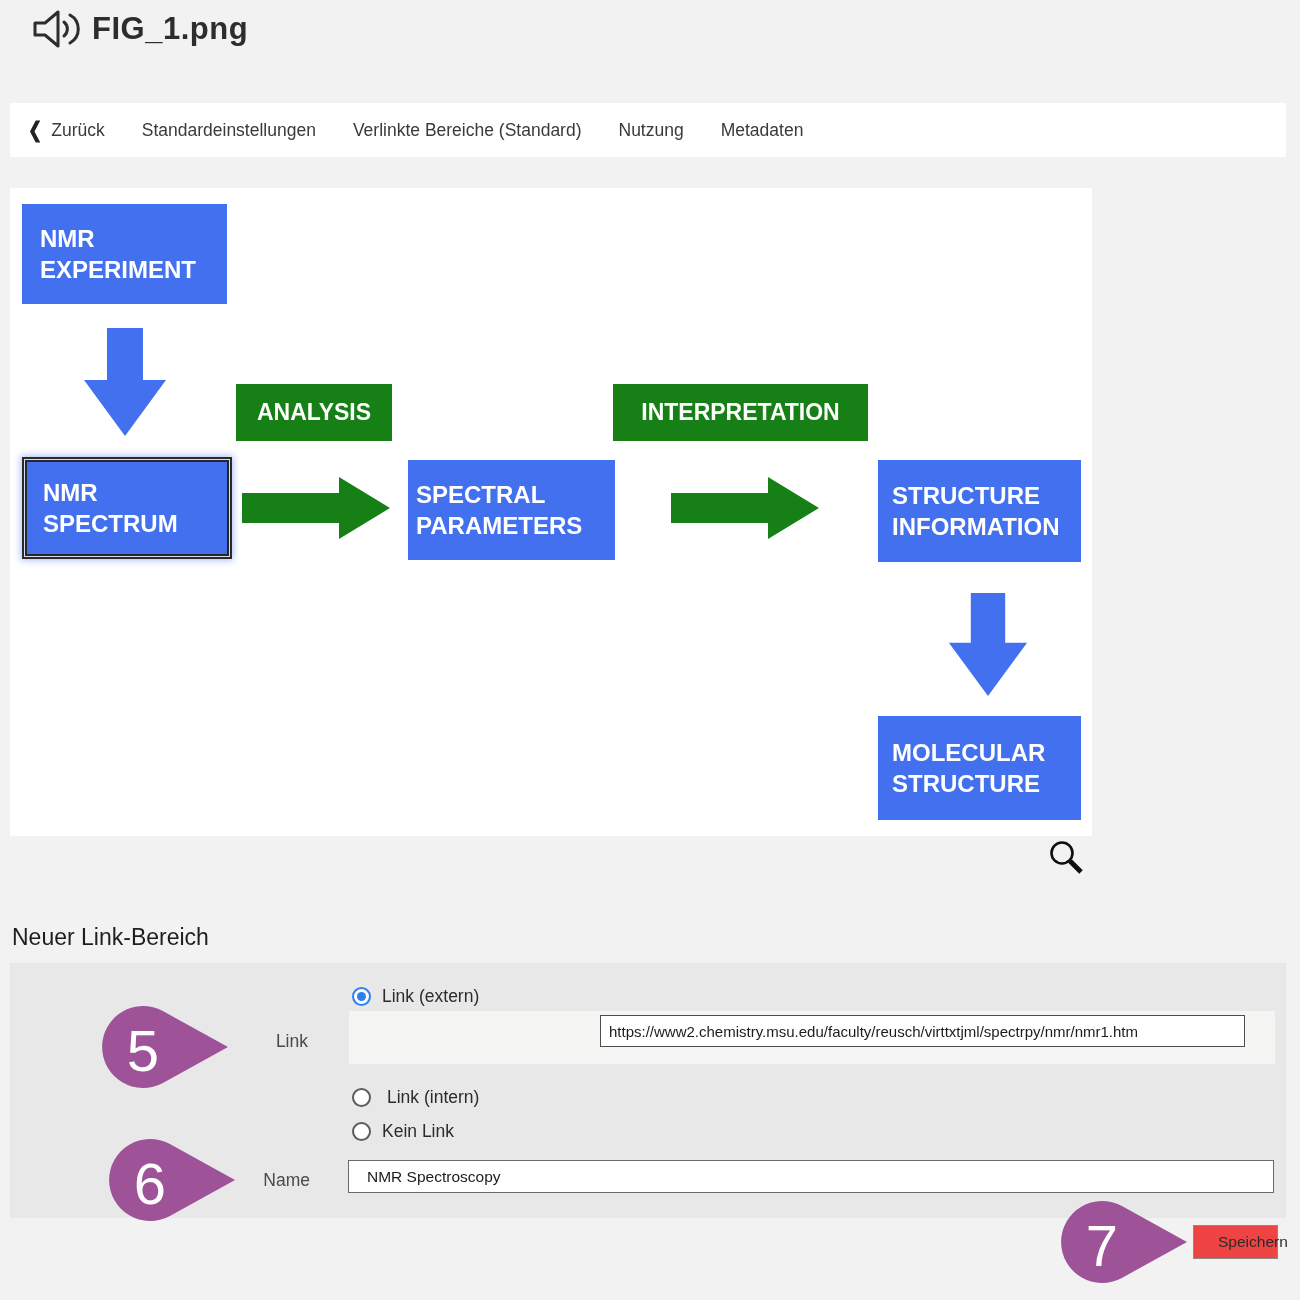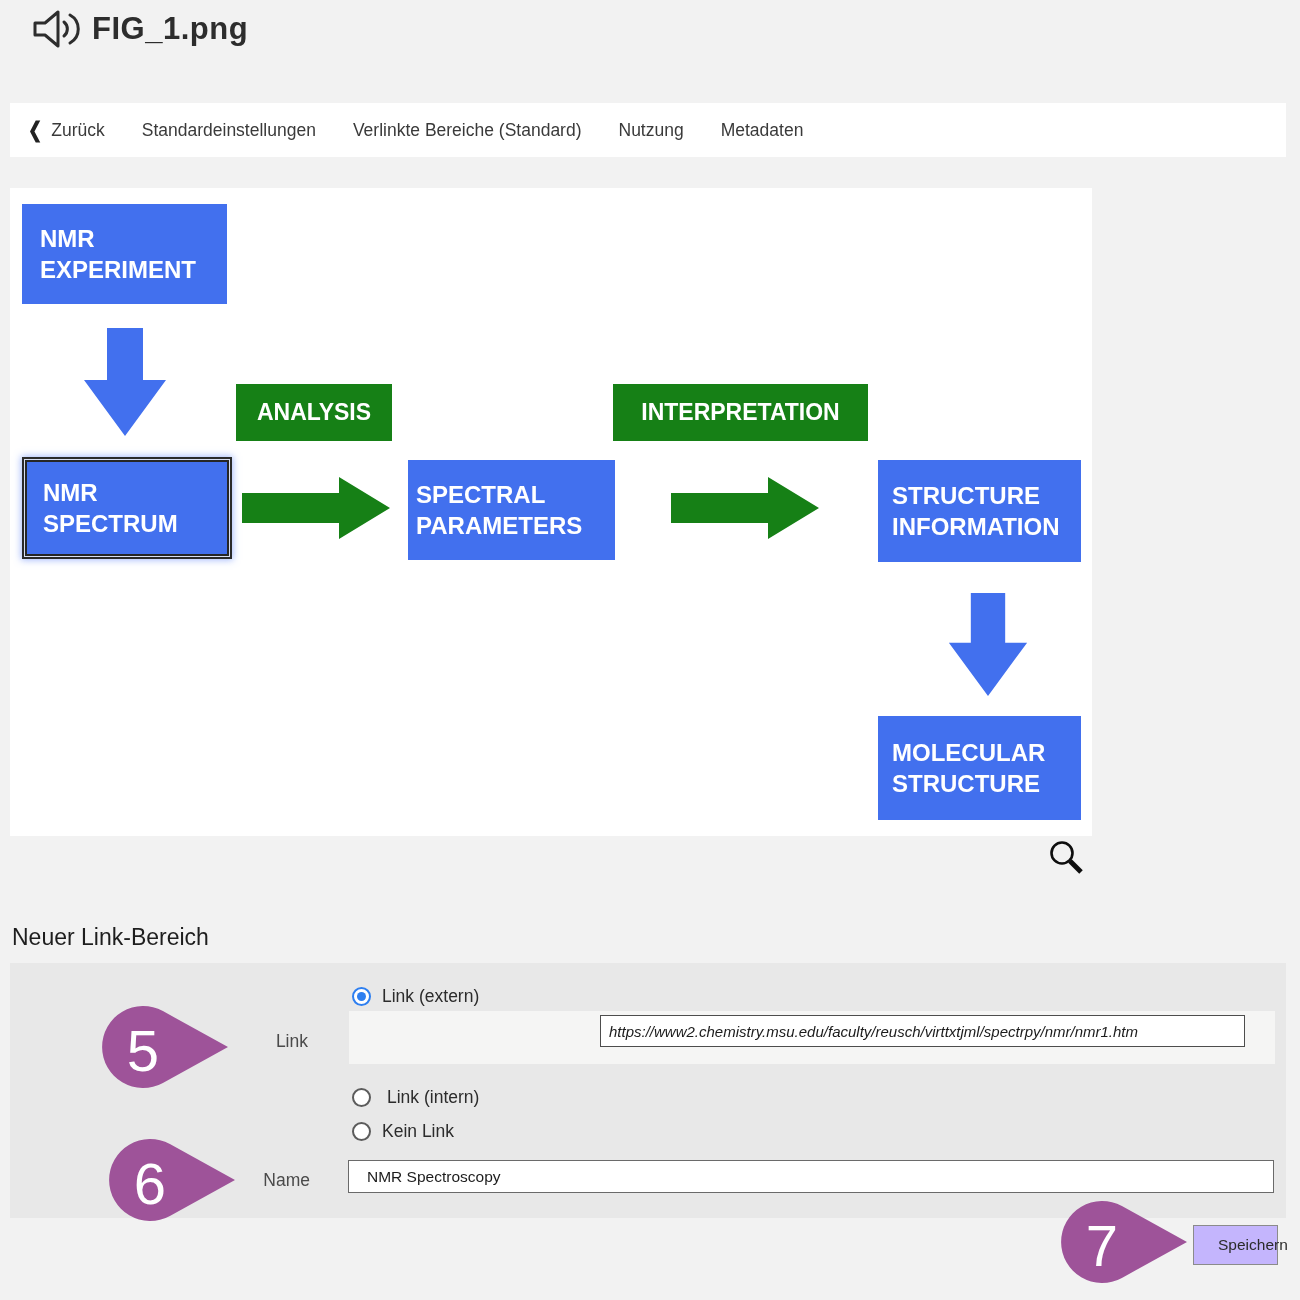--- a/index.html
+++ b/index.html
@@ -36,24 +36,24 @@
   .field-label{position:absolute;font-size:17.5px;color:#4a4a4a;text-align:right;}
   .lbl-link{left:180px;top:24px;width:118px;margin-top:44px;}
   .lbl-name{left:180px;top:207px;width:120px;}
   .radio-row{position:absolute;display:flex;align-items:center;gap:11px;cursor:pointer;}
   .radio{width:19px;height:19px;border-radius:50%;background:#fff;border:2px solid #5c5c5c;box-sizing:border-box;display:flex;align-items:center;justify-content:center;flex:0 0 auto;}
   .radio.selected{border:2px solid var(--radio-blue,#2e7ff0);}
   .radio .dot{width:9px;height:9px;border-radius:50%;background:var(--radio-blue,#2e7ff0);}
   .radio-label{font-size:17.5px;color:#2c2c2c;}
   .url-strip{position:absolute;left:339px;top:48px;width:926px;height:53px;background:#f5f5f4;}
   .url-input{position:absolute;left:590px;top:52px;width:645px;height:32px;border:1px solid #4d4d4d;background:#fff;
-             font-family:"Liberation Sans",sans-serif;font-size:15px;color:#1c1c1c;padding:0 8px;box-sizing:border-box;font-style:italic;}
+             font-family:"Liberation Sans",sans-serif;font-size:15px;color:#1c1c1c;padding:0 8px;box-sizing:border-box;}
   .name-input{position:absolute;left:338px;top:197px;width:926px;height:33px;border:1px solid #6a6a6a;background:#fff;
              font-family:"Liberation Sans",sans-serif;font-size:15.5px;color:#1c1c1c;padding:0 18px;box-sizing:border-box;}
-  .save-btn{position:absolute;left:1193px;top:1225px;width:85px;height:40px;background:#c4b5fd;border:1px solid #8b8b8b;
+  .save-btn{position:absolute;left:1193px;top:1225px;width:85px;height:34px;background:#ef4444;border:1px solid #8b8b8b;
             font-family:"Liberation Sans",sans-serif;font-size:15.5px;color:#2b2b2b;cursor:pointer;padding-left:24px;}
 
   
   .marker{position:absolute;width:130px;height:84px;z-index:5;pointer-events:none;}
 </style>
 </head>
 <body>
 
 <div class="page">
 

